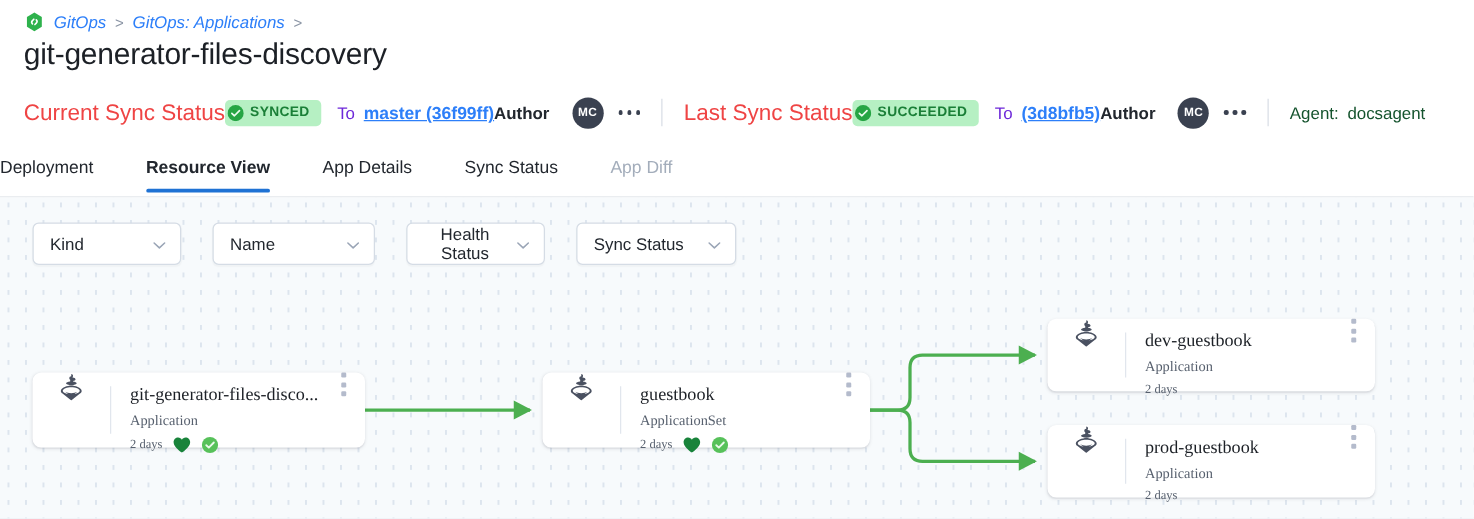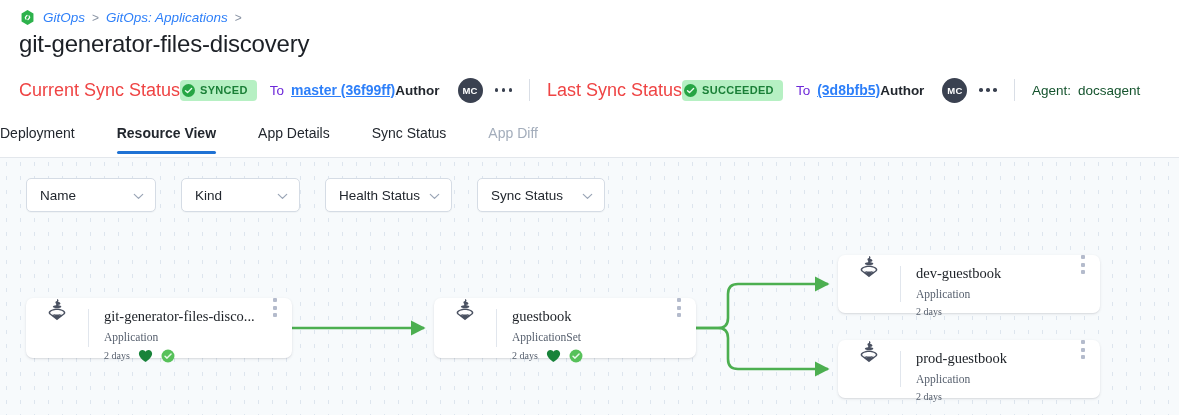--- a/index.html
+++ b/index.html
@@ -97,21 +97,21 @@
   
   .filters {
     position:absolute; left:26px; top:20px; display:flex; gap:25px; z-index:5;
   }
   .filter {
     height:34px; background:#fff; border:1px solid #d5dce5; border-radius:5px;
     display:flex; align-items:center; justify-content:space-between;
     padding:0 11px 0 13px; font-size:13.5px; color:#22272e;
     box-shadow:0 1px 1px rgba(16,24,40,0.03); cursor:pointer;
   }
-  .f0 { width:130px; } .f1 { width:119px; } .f2 { width:127px; } .f3 { width:128px; }
+  .f0 { width:130px; } .f1 { width:119px; } .f2 { width:111px;text-align:center; } .f3 { width:128px; }
   .chev { width:11px; height:7px; flex:none; margin-left:8px; }
 
   
   .node {
     position:absolute; background:#fff; border-radius:7px;
     box-shadow:0 1px 3px rgba(16,24,40,0.10), 0 1px 1px rgba(16,24,40,0.05);
     display:flex; align-items:flex-start; z-index:4; cursor:pointer;font-family:Liberation Serif, serif;
   }
   .node-ico { width:62px; display:flex; align-items:center; justify-content:center; flex:none; }
   .node-ico svg { width:26px; height:26px; display:block; }
@@ -217,30 +217,30 @@
     <div class="tab active">Resource View</div>
     <div class="tab">App Details</div>
     <div class="tab">Sync Status</div>
     <div class="tab disabled">App Diff</div>
   </div>
   <div class="tabline"></div>
 
   <div class="canvas">
 
     <div class="filters">
+      <div class="filter f1">
+        <span>Kind</span>
+        <span>
+          <svg class="chev" viewBox="0 0 12 8">
+              <path d="M1.2 1.6 6 6.1l4.8-4.5" stroke="#9aa5b6" stroke-width="1.4" fill="none" stroke-linecap="round" stroke-linejoin="round"></path>
+            </svg>
+        </span>
+      </div>
       <div class="filter f0">
         <span>Name</span>
-        <span>
-          <svg class="chev" viewBox="0 0 12 8">
-              <path d="M1.2 1.6 6 6.1l4.8-4.5" stroke="#9aa5b6" stroke-width="1.4" fill="none" stroke-linecap="round" stroke-linejoin="round"></path>
-            </svg>
-        </span>
-      </div>
-      <div class="filter f1">
-        <span>Kind</span>
         <span>
           <svg class="chev" viewBox="0 0 12 8">
               <path d="M1.2 1.6 6 6.1l4.8-4.5" stroke="#9aa5b6" stroke-width="1.4" fill="none" stroke-linecap="round" stroke-linejoin="round"></path>
             </svg>
         </span>
       </div>
       <div class="filter f2">
         <span>Health Status</span>
         <span>
           <svg class="chev" viewBox="0 0 12 8">

